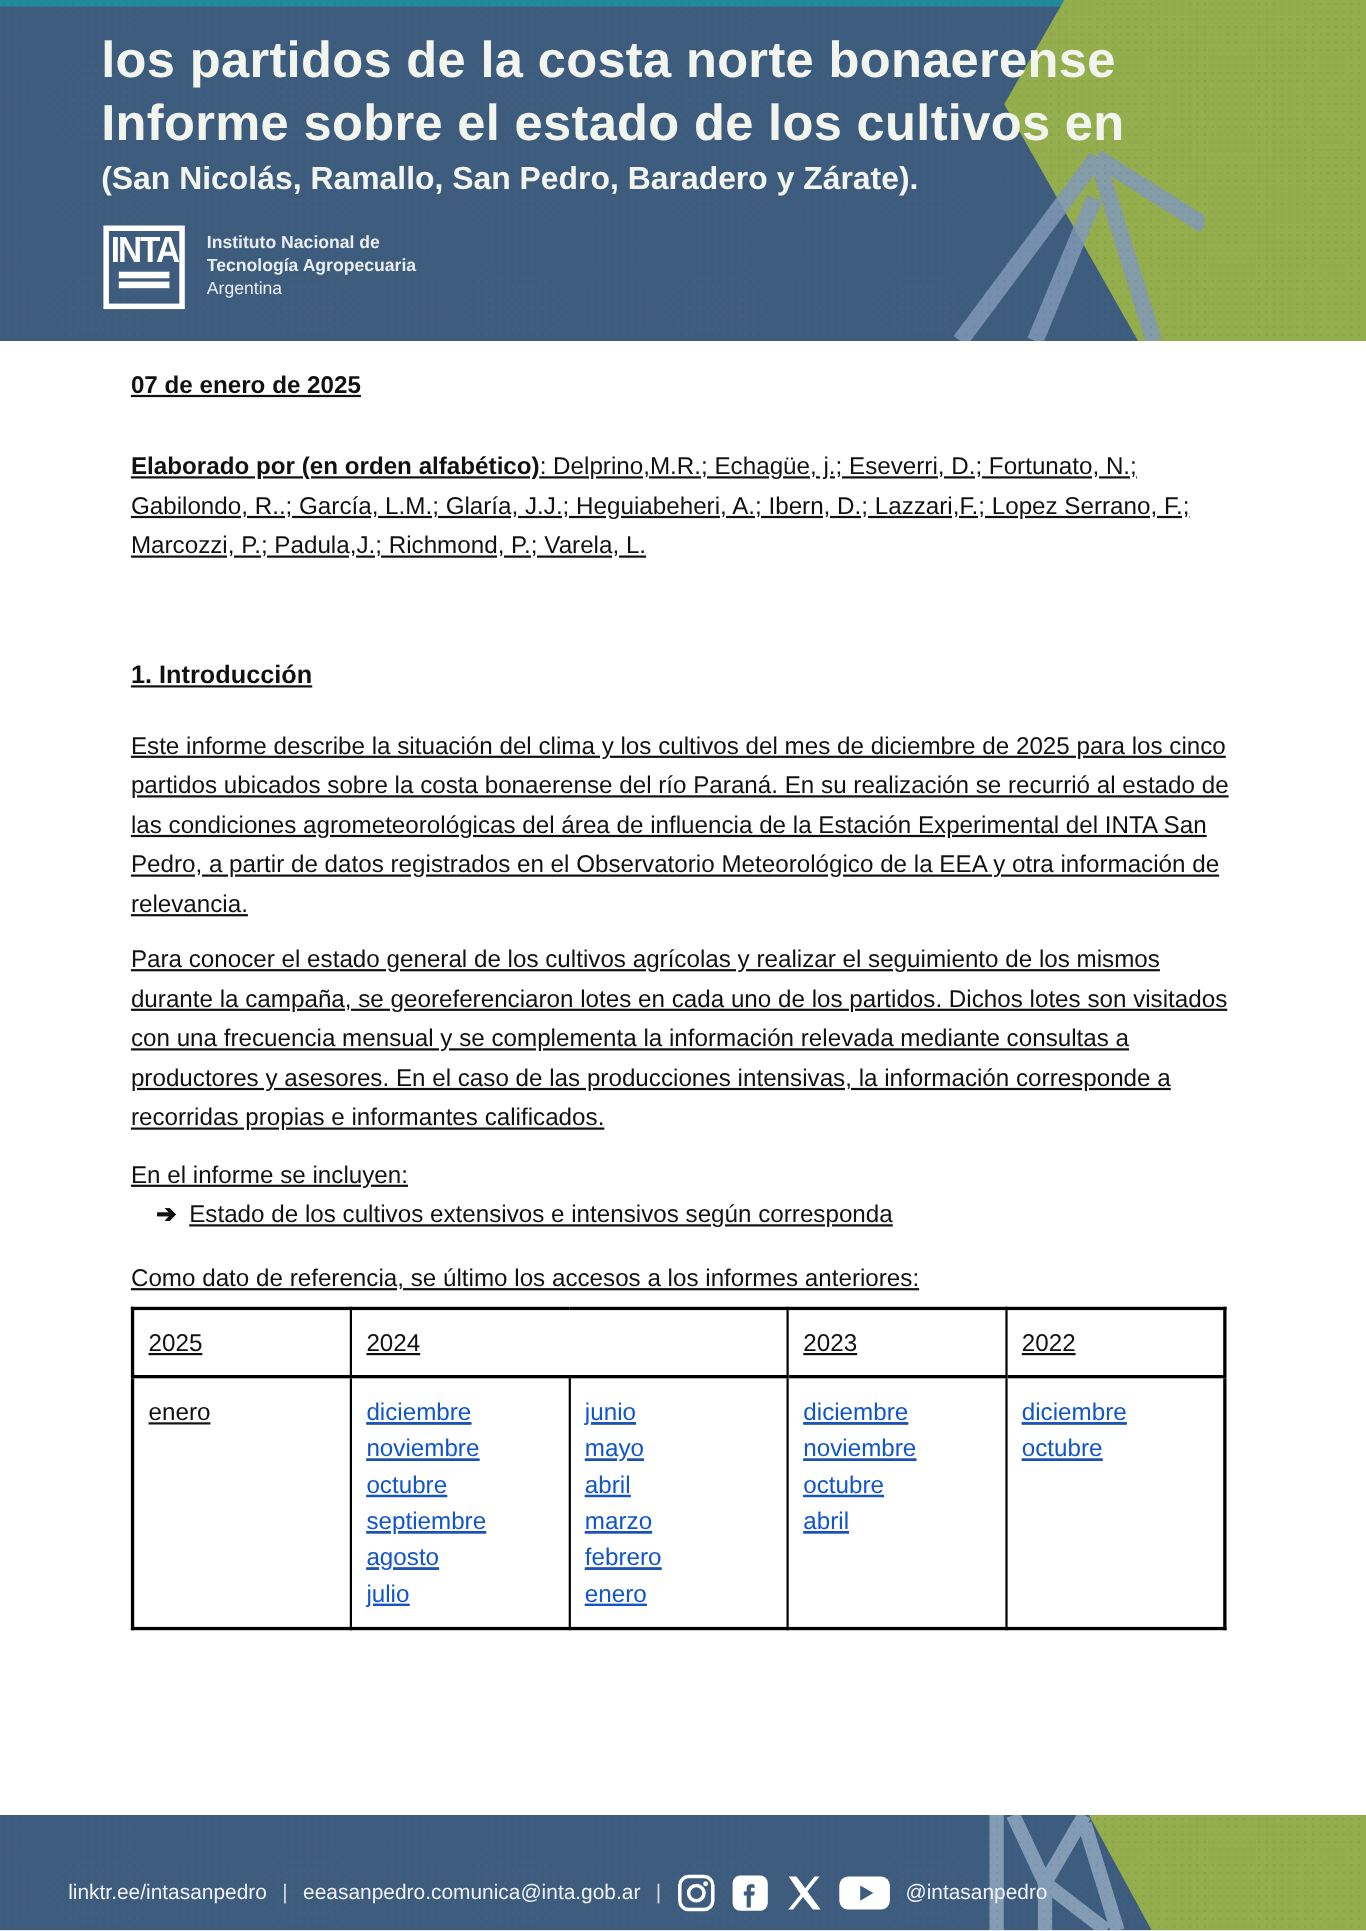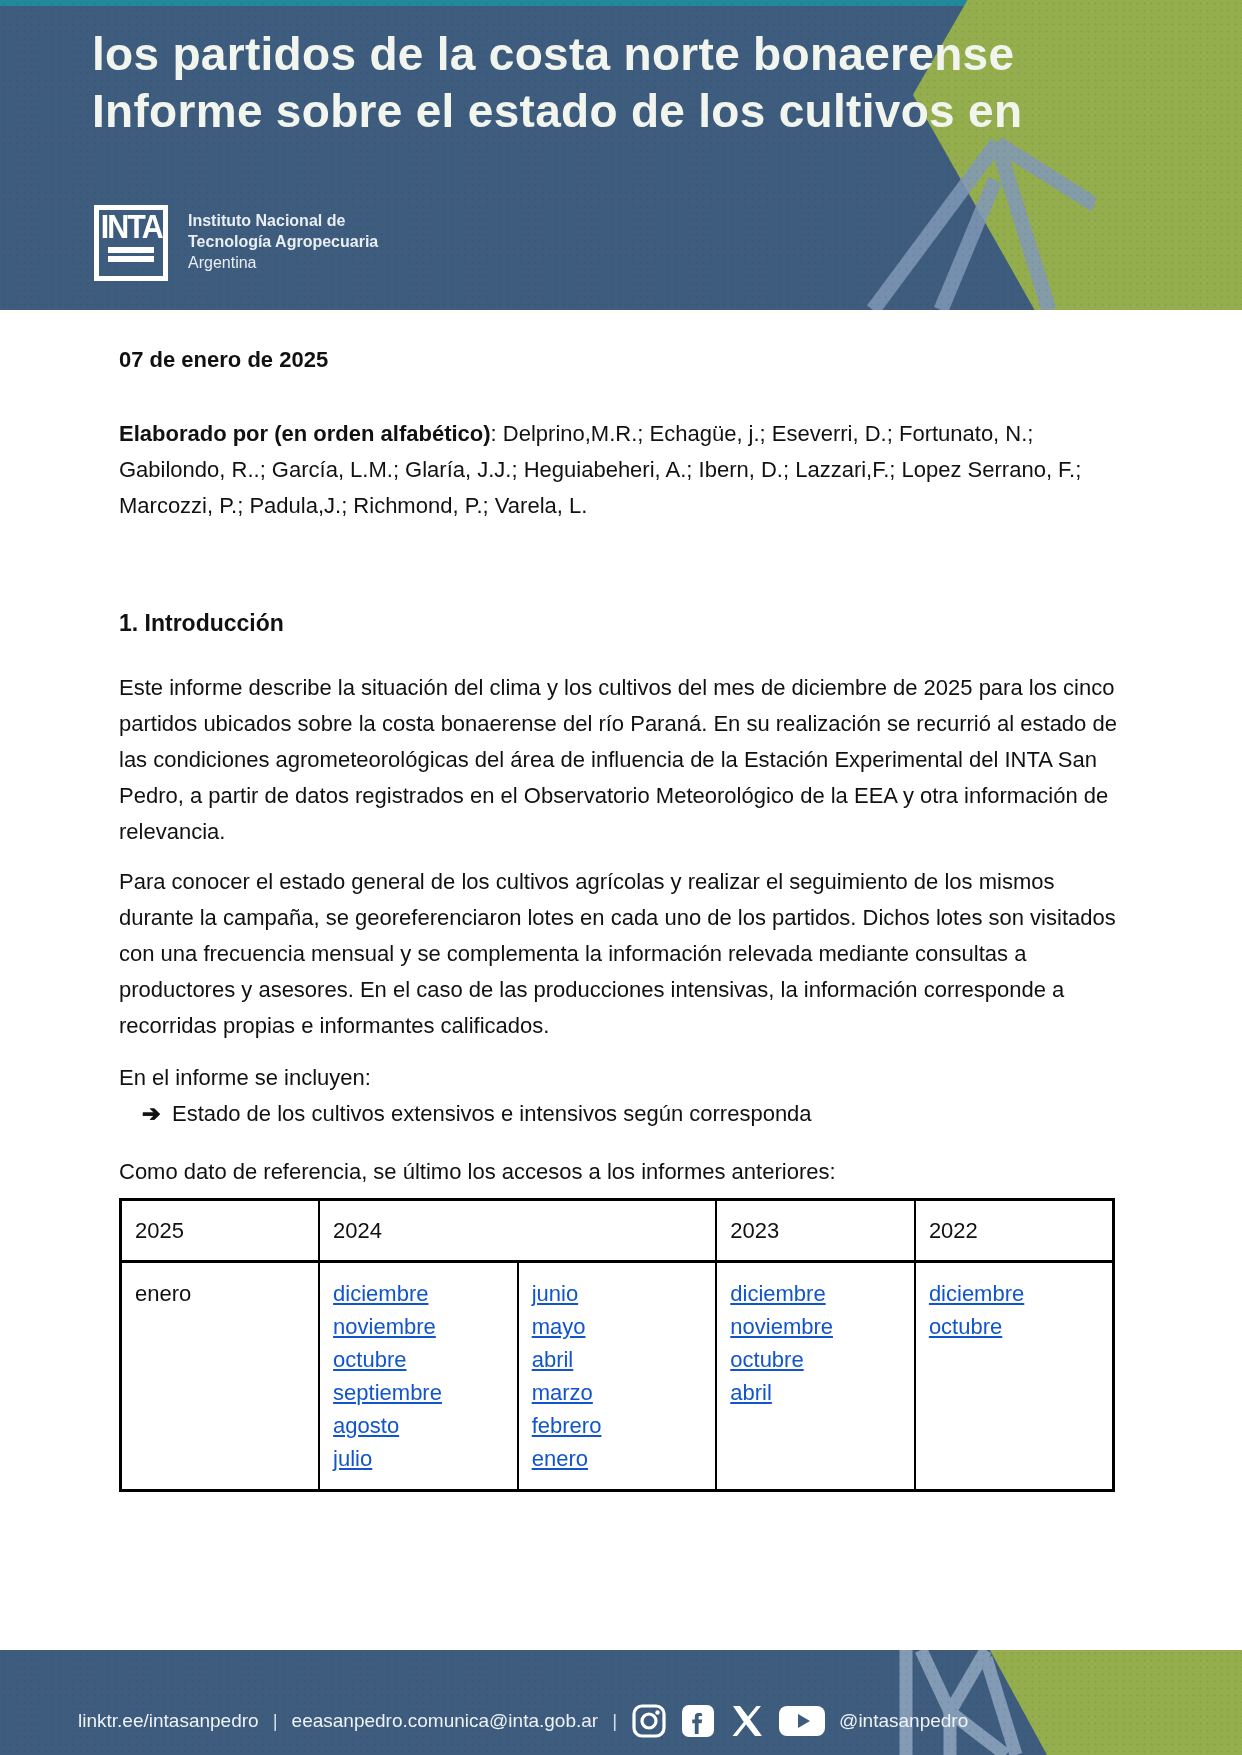--- a/index.html
+++ b/index.html
@@ -38,22 +38,22 @@
     display:flex; flex-direction:column; align-items:center;
   }
   .inta-word { color:#ffffff; font-weight:bold; font-size:33px; line-height:34px; letter-spacing:-2px; transform:scaleX(0.92); }
   .inta-bar { width:46px; height:6px; background:#ffffff; margin-top:3px; }
   .org-text { color:#e9eef3; font-size:16px; line-height:21px; padding-top:5px; }
   .org-bold { font-weight:bold; display:block; }
   .org-reg { display:block; }
 
   
   .content {
-    position:absolute; top:320px; left:119px; width:1006px;
-    color:#111111; font-size:22px; line-height:36px;
+    position:absolute; top:310px; left:119px; width:1006px;
+    color:#111111; font-size:22px; line-height:36px;text-decoration:underline;
   }
   .date-line { margin-top:22px; font-weight:bold; }
   .authors { margin-top:38px; }
   .authors-label { font-weight:bold; }
   .section-heading { margin-top:84px; font-weight:bold; font-size:23px; line-height:30px; }
   .para-1 { margin-top:32px; }
   .para-2 { margin-top:14px; }
   .includes-line { margin-top:16px; }
   .bullet-list { list-style:none; padding-left:53px; }
   .bullet-item { position:relative; }
@@ -86,21 +86,21 @@
     position:absolute; bottom:0; left:0; width:1242px; height:105px;
     background:#3e5c7d; overflow:hidden;
   }
   .footer-green {
     position:absolute; inset:0; background:#95ae4d; z-index:2;
     clip-path: polygon(79.7% 0, 100% 0, 100% 100%, 84.3% 100%);
   }
   .footer-wm { position:absolute; left:888px; top:0; z-index:3; opacity:0.9; }
   .footer-content {
     position:absolute; inset:0; z-index:5; display:flex; align-items:center;
-    padding-left:78px; gap:13px; color:#eef2f6; font-size:19px;margin-top:36px;
+    padding-left:62px; gap:13px; color:#eef2f6; font-size:19px;margin-top:36px;
   }
   .footer-sep { opacity:0.85; font-weight:300; padding:0 1px; }
   .soc-icon { display:inline-flex; align-items:center; }
   .soc-icon svg { display:block; }
 </style>
 </head>
 <body>
 
 <div class="page">
 
@@ -112,20 +112,21 @@
         <path d="M152 18 L28 185"></path>
         <path d="M152 18 L204 185"></path>
         <path d="M150 55 L96 185"></path>
         <path d="M152 18 L250 80"></path>
       </g>
     </svg>
     <div class="texture"></div>
     <div class="header-inner">
       <div class="title-line">los partidos de la costa norte bonaerense</div>
       <div class="title-line">Informe sobre el estado de los cultivos en</div>
+      <div class="subtitle">(San Nicolás, Ramallo, San Pedro, Baradero y Zárate).</div>
     </div>
     <div class="logo-row">
       <div class="inta-box">
         <div class="inta-word">INTA</div>
         <div class="inta-bar"></div>
         <div class="inta-bar"></div>
       </div>
       <div class="org-text">
         <span class="org-bold">Instituto Nacional de</span>
         <span class="org-bold">Tecnología Agropecuaria</span>

